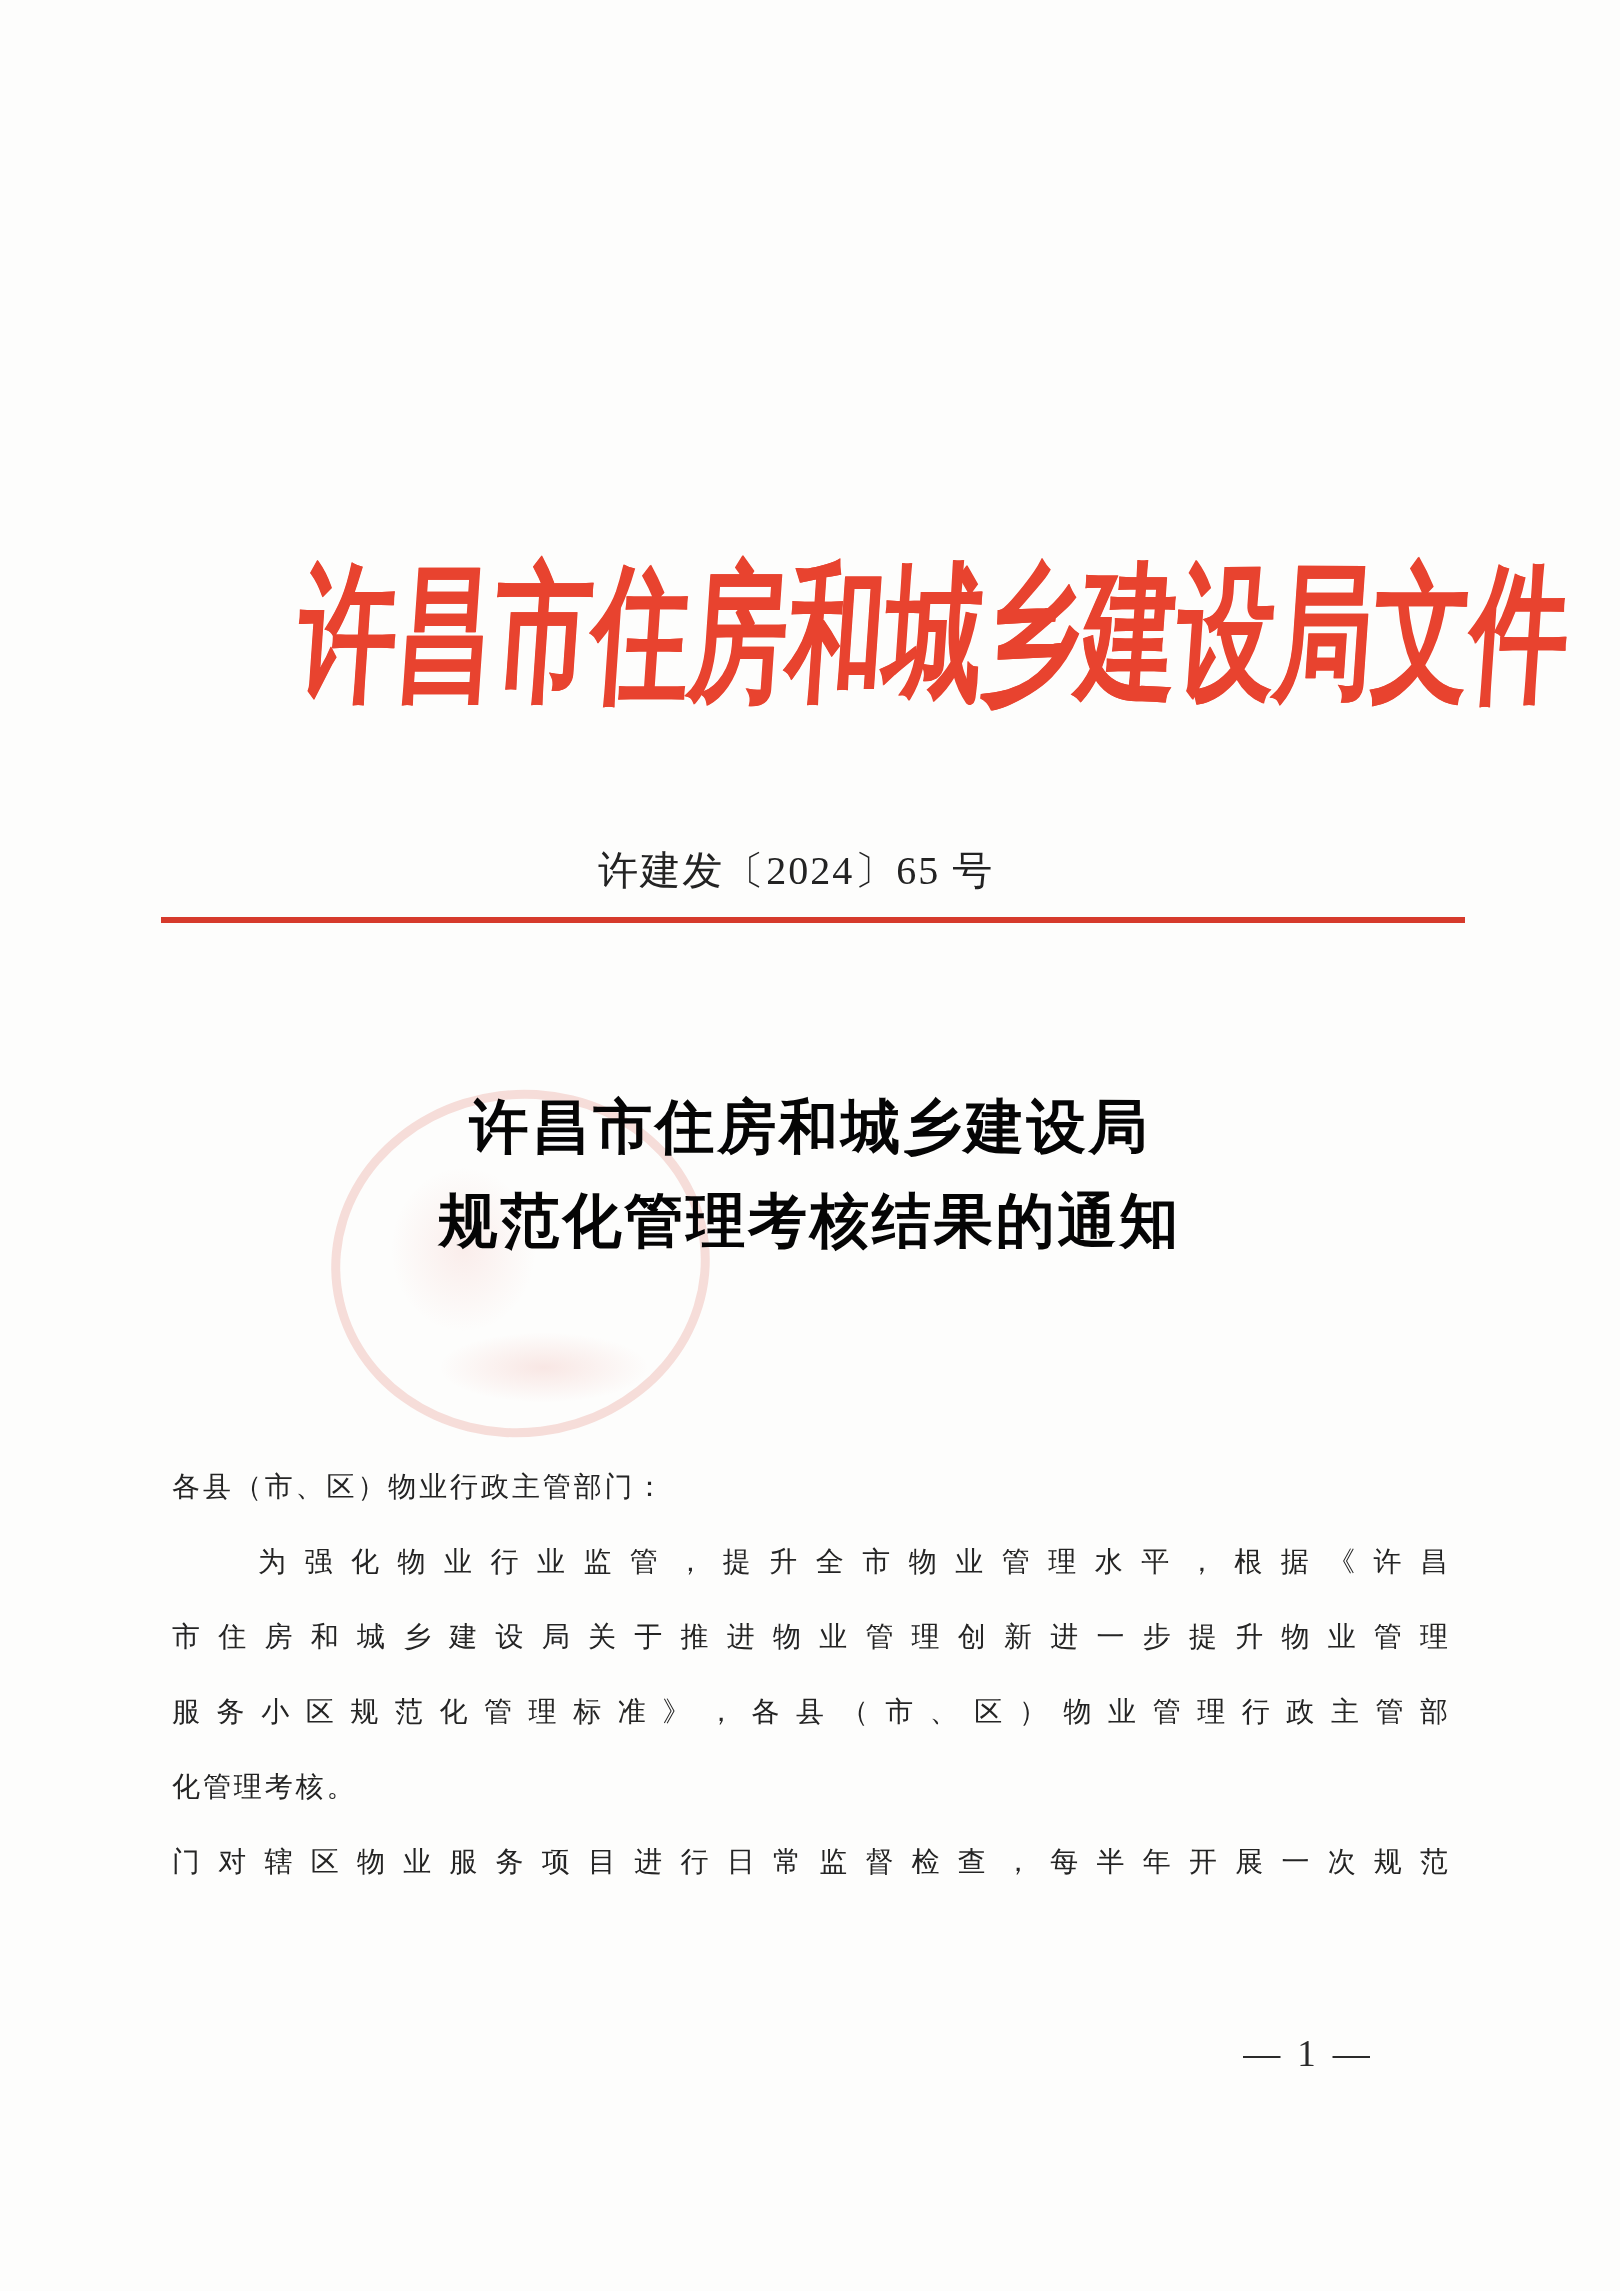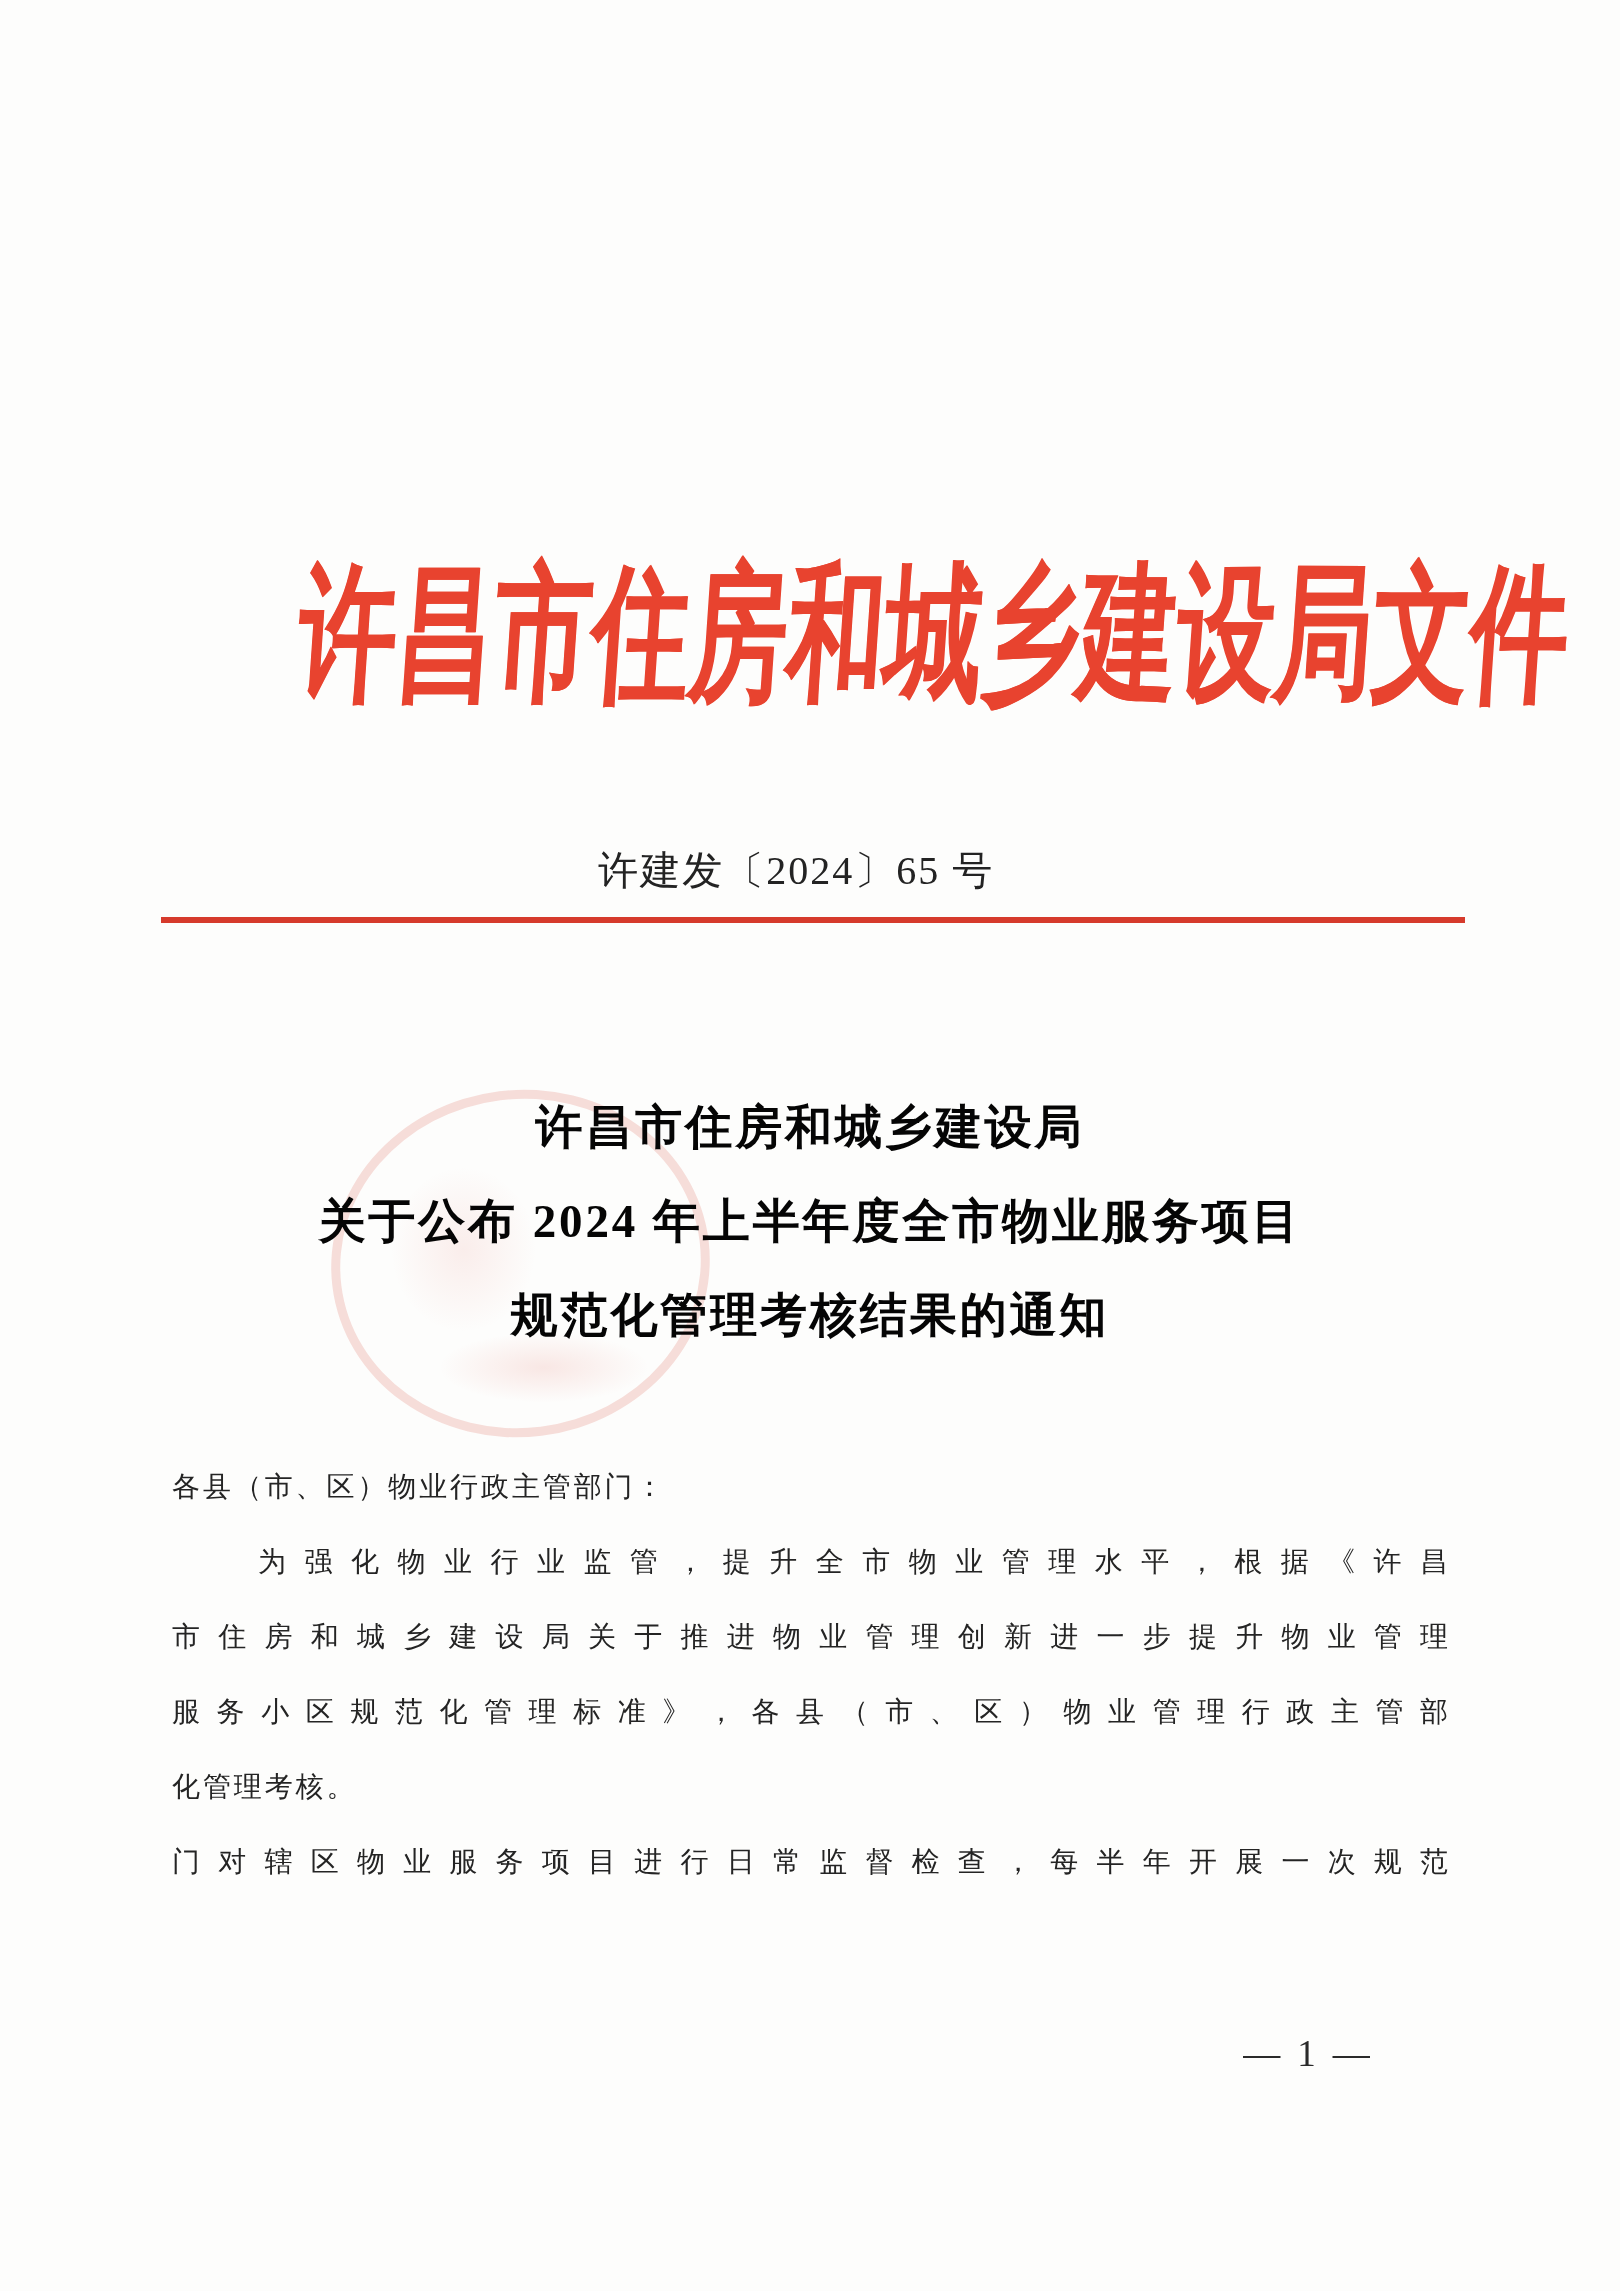--- a/index.html
+++ b/index.html
@@ -60,21 +60,21 @@
     background:radial-gradient(ellipse at center, rgba(222,96,82,0.14), rgba(222,96,82,0) 72%);
     z-index:1;
   }
 
   
   .notice-title{
     position:absolute;top:1080px;left:0;width:100%;
     text-align:center;z-index:2;
   }
   .notice-title .line{
-    font-size:47px;line-height:94px;font-weight:900;
+    font-size:59px;line-height:94px;font-weight:900;
     letter-spacing:2.9px;color:#050505;
   }
 
   
   .body-text{
     position:absolute;top:1449px;left:172px;width:1279px;z-index:2;
     font-size:28px;line-height:75px;
     letter-spacing:2.9px;color:#242424;
   }
   .body-text .bline{height:75px;white-space:nowrap;}
@@ -100,21 +100,20 @@
   <div class="doc-number">许建发〔2024〕65 号</div>
 
   <div class="red-rule"></div>
 
   <div class="seal"></div>
   <div class="seal-blob-1"></div>
   <div class="seal-blob-2"></div>
 
   <div class="notice-title">
     <div class="line">许昌市住房和城乡建设局</div>
-    <div class="line">关于公布 2024 年上半年度全市物业服务项目</div>
     <div class="line">规范化管理考核结果的通知</div>
   </div>
 
   <div class="body-text">
     <div class="bline">各县（市、区）物业行政主管部门：</div>
     <div class="bline j indent">为强化物业行业监管，提升全市物业管理水平，根据《许昌</div>
     <div class="bline j">市住房和城乡建设局关于推进物业管理创新进一步提升物业管理</div>
     <div class="bline j">服务小区规范化管理标准》，各县（市、区）物业管理行政主管部</div>
     <div class="bline">化管理考核。</div>
     <div class="bline j">门对辖区物业服务项目进行日常监督检查，每半年开展一次规范</div>

